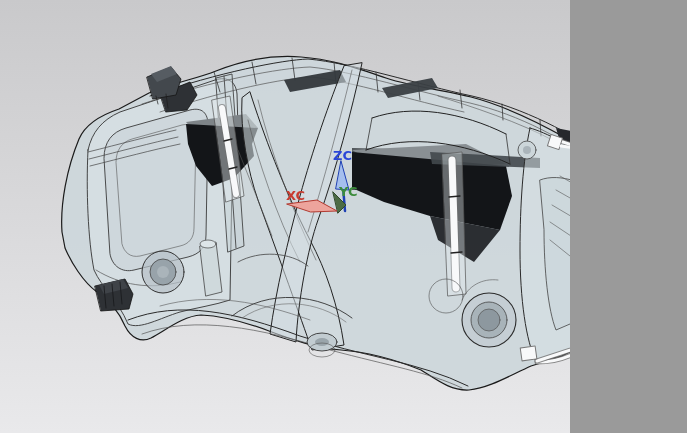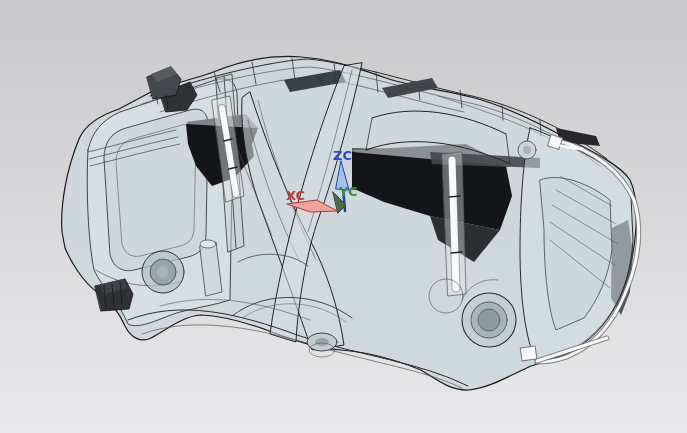--- a/index.html
+++ b/index.html
@@ -1,18 +1,18 @@
 <!DOCTYPE html>
 <html><head>
 <meta charset="utf-8">
 <style>
   html,body{margin:0;padding:0;background:#9a9a9a;}
   .stage{
     position:relative;
-    width:687px;height:433px;
+    width:570px;height:433px;
     overflow:hidden;
     font-family:"DejaVu Sans", sans-serif;
   }
   .stage svg{position:absolute;left:0;top:0;display:block;}
   text{font-family:"DejaVu Sans", sans-serif;font-weight:600;}
 </style>
 </head>
 <body>
 
 <div class="stage">

